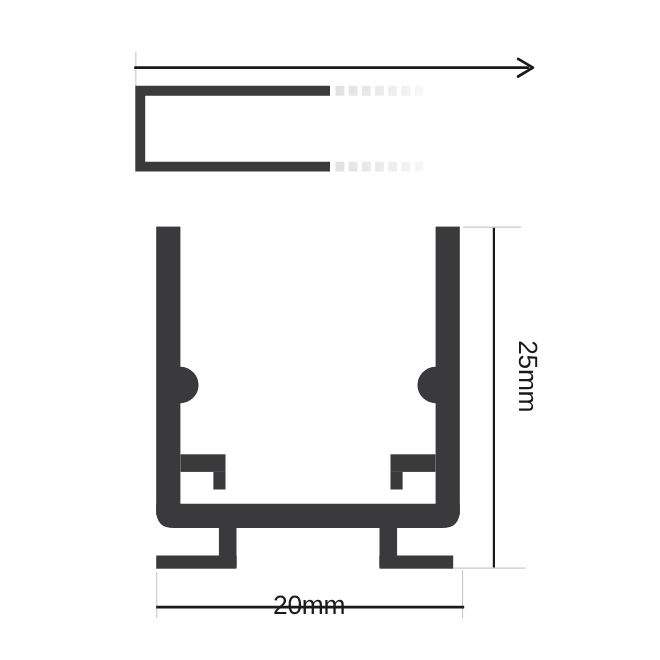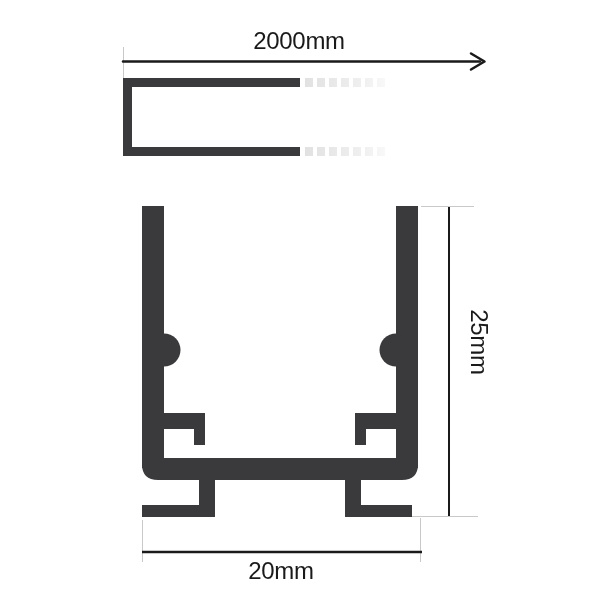--- a/index.html
+++ b/index.html
@@ -29,21 +29,21 @@
     text-align: center;
     white-space: nowrap;
   }
   .label-length {
     left: 199px;
     top: 27px;
     width: 200px;
   }
   .label-width {
     left: 181px;
-    top: 557px;
+    top: 537px;
     width: 200px;
     text-align: center;
   }
   .label-height {
     left: 379px;
     top: 328px;
     width: 200px;
     height: 28px;
     transform: rotate(90deg);
   }
@@ -108,18 +108,17 @@
         <line x1="420.5" y1="518" x2="420.5" y2="562"></line>
       </g>
 
       <g stroke="#1a1a1a">
         <line x1="449" y1="207" x2="449" y2="516" stroke-width="2"></line>
         <line x1="142" y1="552" x2="422" y2="552" stroke-width="2.5"></line>
       </g>
     </g>
   </svg>
 
-  <div class="dim-label label-length">2000mm</div>
 
   <div class="dim-label label-height">25mm</div>
 
   <div class="dim-label label-width">20mm</div>
 </div>
 
 </body></html>

